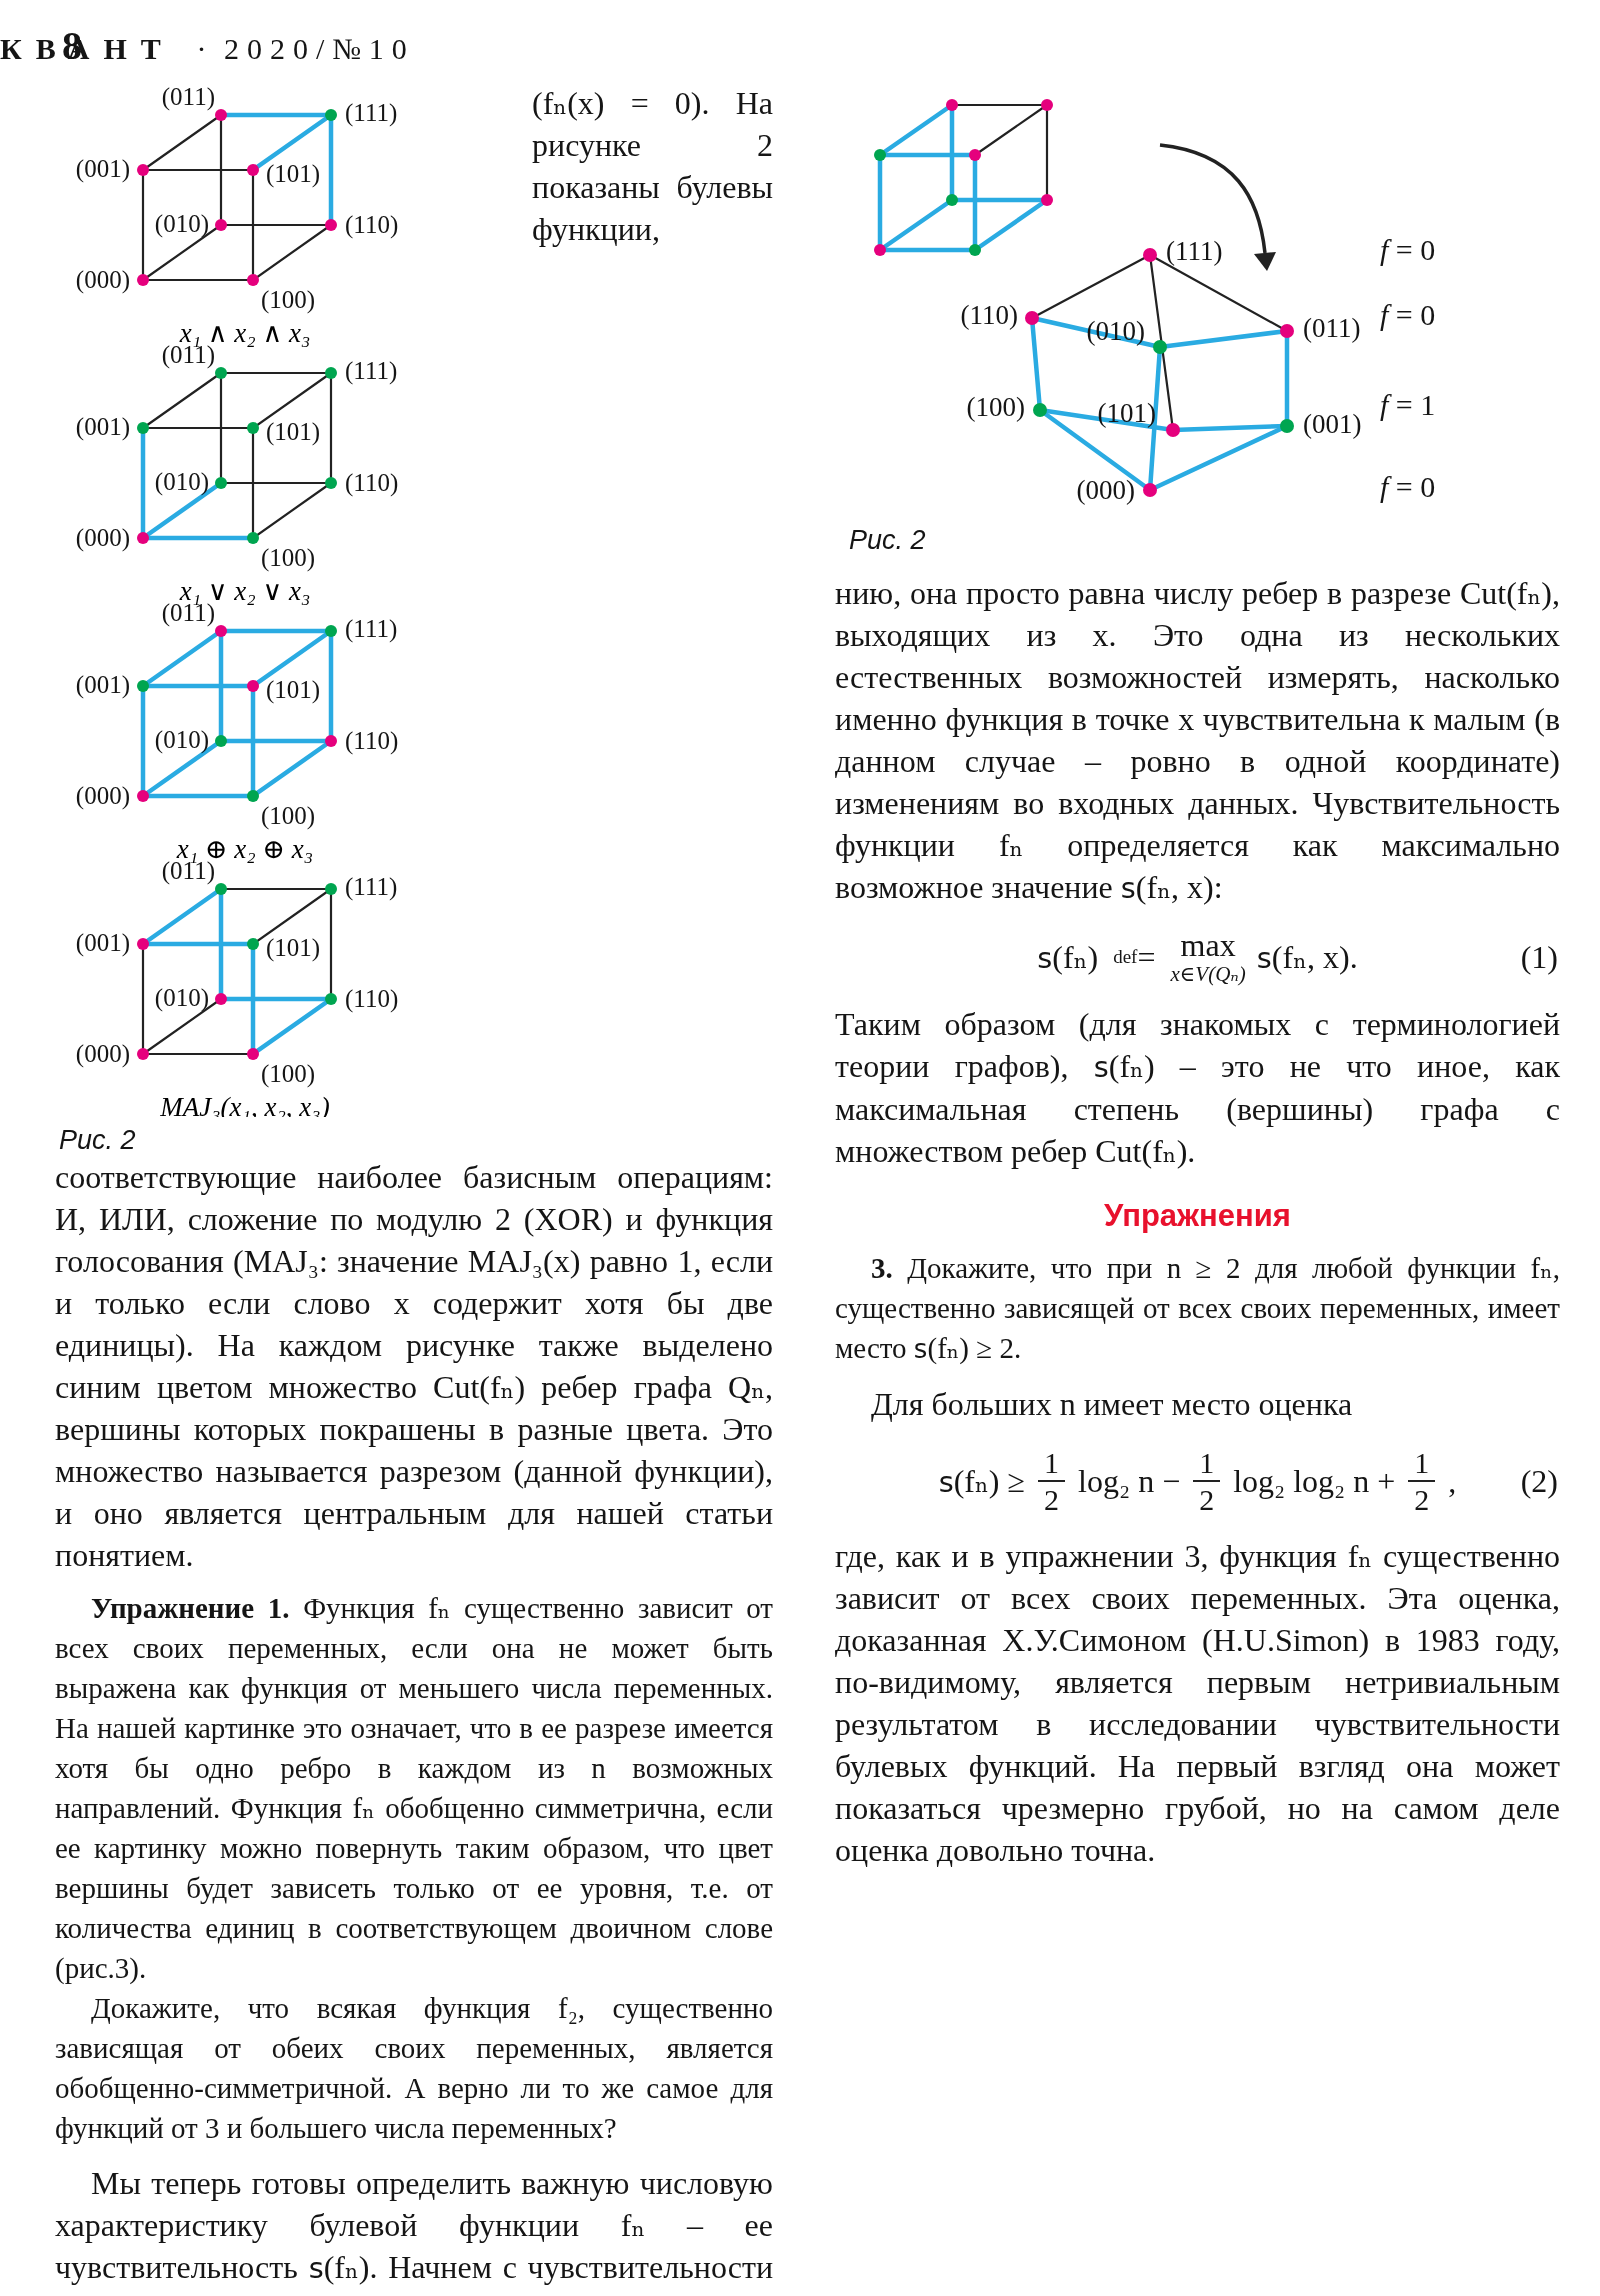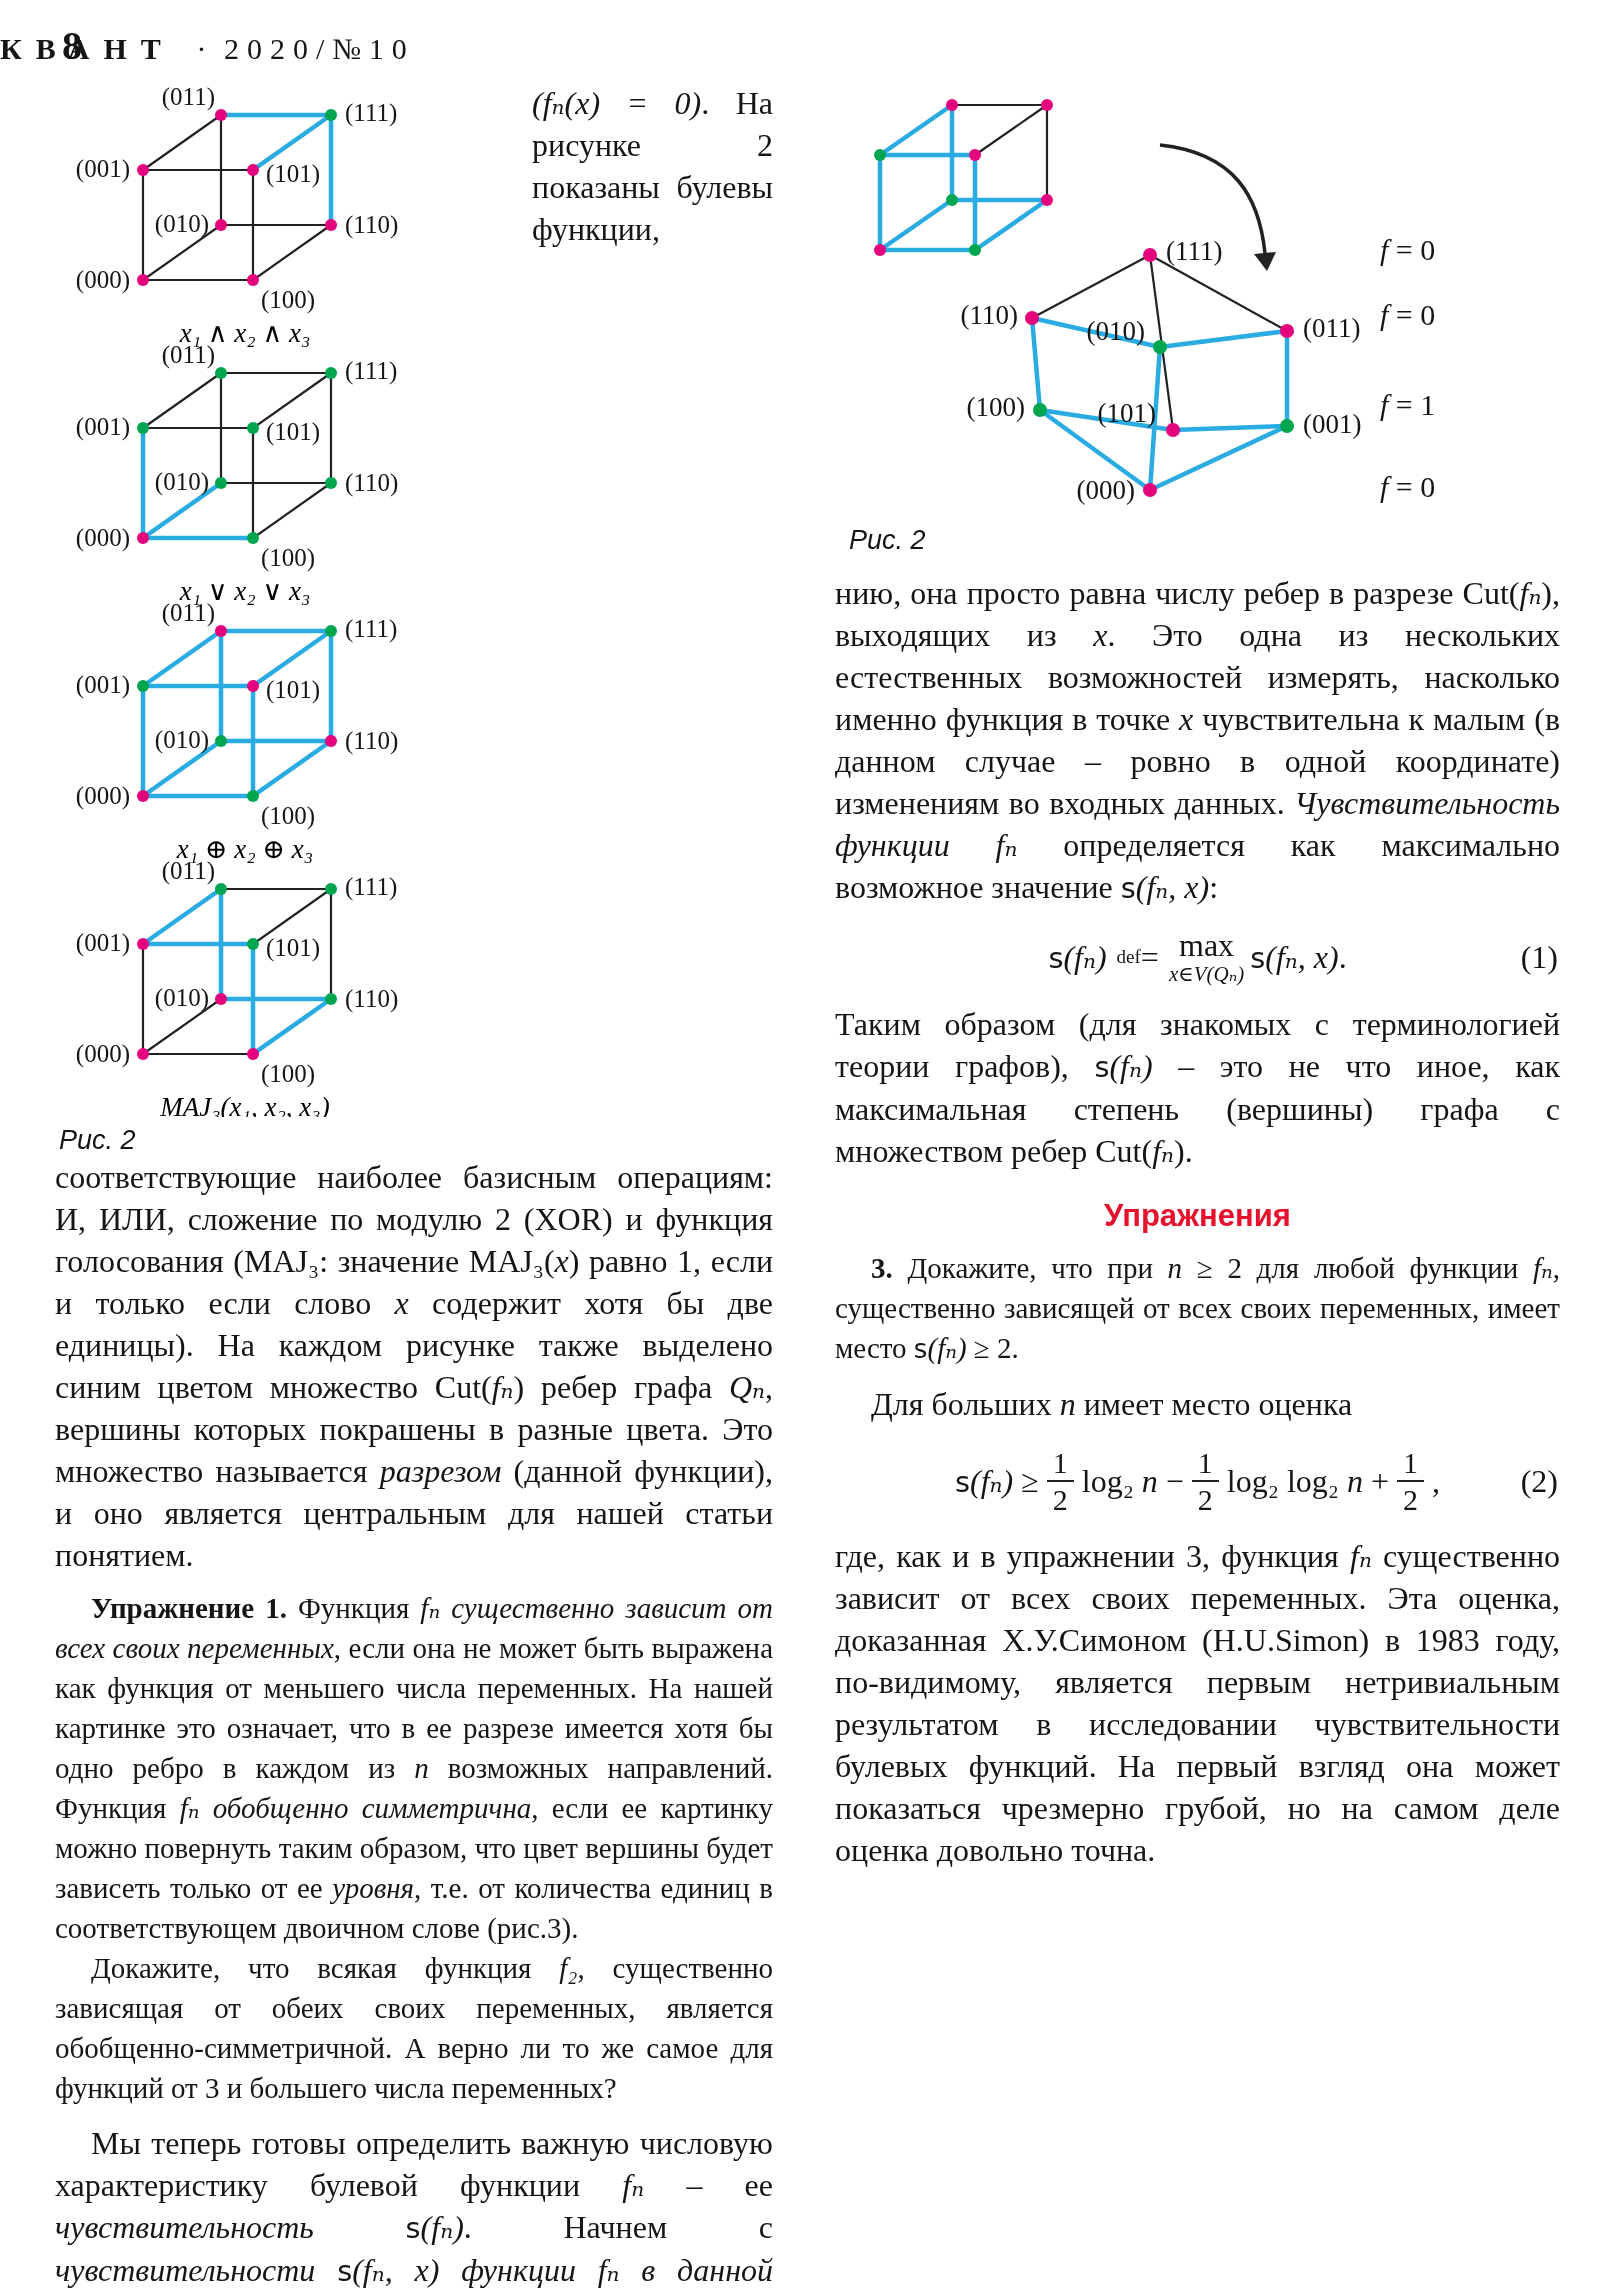--- a/index.html
+++ b/index.html
@@ -23,26 +23,26 @@
   p{margin:0;}
   .body-p{font-size:32px;line-height:42px;text-align:justify;}
   .petit{font-size:29px;line-height:40px;text-align:justify;}
   .indent{text-indent:36px;}
   .mt12{margin-top:12px;}
   .mt14{margin-top:14px;}
   .mt16{margin-top:16px;}
   .clearfl{clear:left;}
 
   .rn-r{}
-  .rn-i{font-style:italic;}
+  .rn-i{}
   .rn-b{font-weight:bold;}
   .rn-sf{font-family:"DejaVu Sans","Liberation Sans",sans-serif;font-size:0.9em;}
 
   .eq{position:relative;text-align:center;font-size:32px;margin:20px 0 18px;}
-  .eq-main{display:inline-flex;align-items:center;justify-content:center;}
+  .eq-main{display:inline-flex;align-items:center;gap:5px;justify-content:center;}
   .eqnum{position:absolute;right:2px;top:50%;transform:translateY(-50%);font-size:32px;}
   .defeq{display:inline-flex;flex-direction:row;align-items:center;line-height:1;margin:0 10px;}
   .def{font-size:19px;line-height:1;}
   .maxstack{display:inline-flex;flex-direction:column;align-items:center;line-height:1.05;margin-right:6px;}
   .maxsub{font-size:21px;font-style:italic;}
   .frac{display:inline-flex;flex-direction:column;align-items:center;line-height:1.18;margin:0 8px;font-size:30px;}
   .fnum{padding:0 6px;border-bottom:2px solid #222;}
 
   .ex-heading{margin:26px 0 14px;text-align:center;
               font-family:"Liberation Sans","DejaVu Sans",sans-serif;

